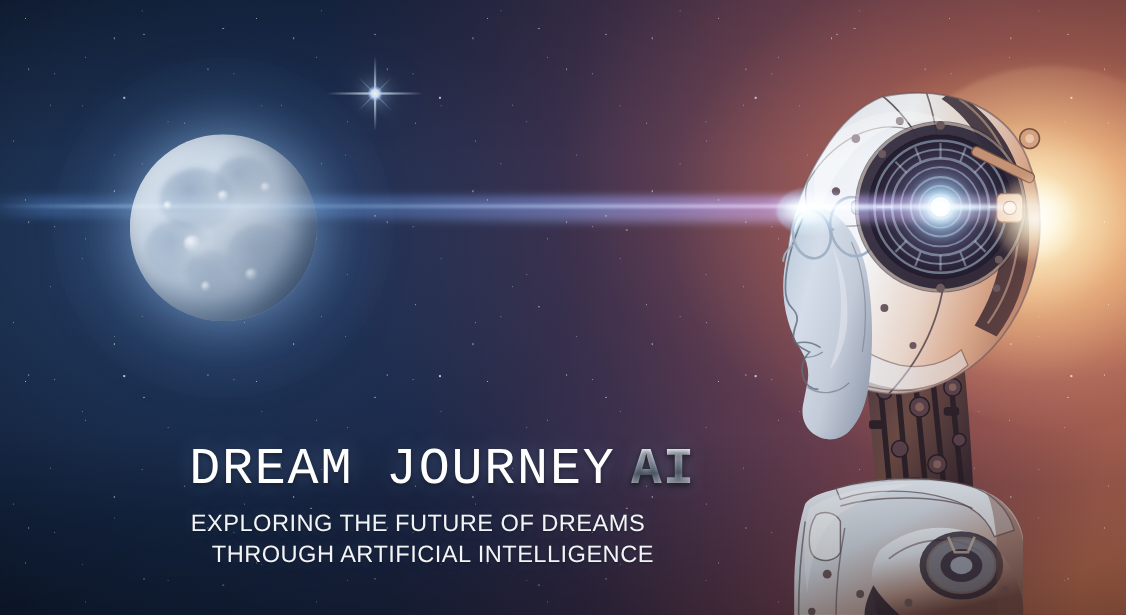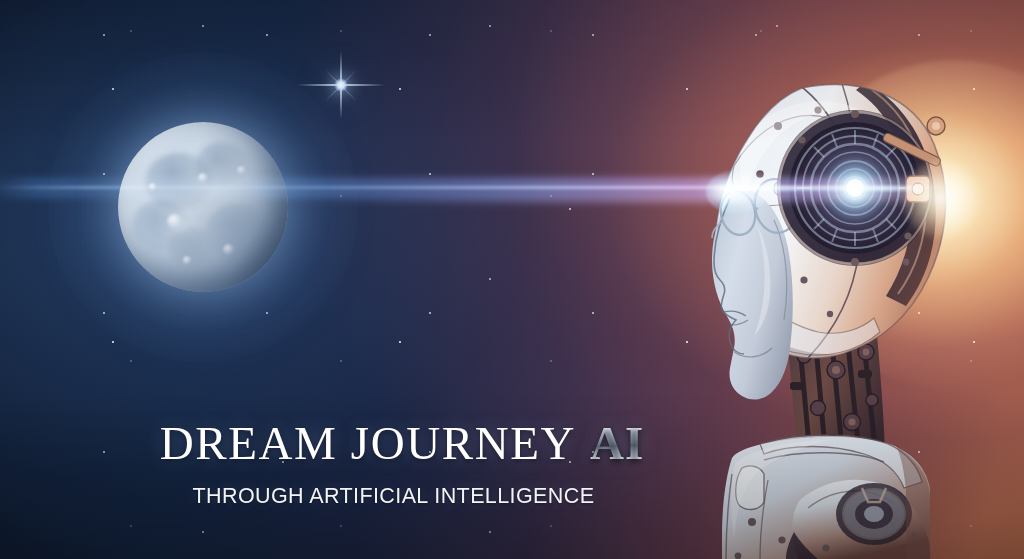--- a/index.html
+++ b/index.html
@@ -281,22 +281,22 @@
   }
 
   
   .text-block {
     position: absolute;
     left: 0; top: 404px;
     width: 760px;
     text-align: center;
   }
   .title {
-    margin: 16px;
-    font-family: Liberation Serif, serif;
+    margin: 0;
+    font-family: Liberation Mono, monospace;
     font-size: 47px;
     font-weight: 500;
     letter-spacing: 1.6px;
     line-height: 1.0;
     color: #ffffff;
     white-space: nowrap;
     text-shadow: 0 0 18px rgba(170,200,255,0.28), 0 2px 5px rgba(0,0,0,0.45);
     padding-left: 44px;
   }
   .title .ai {
@@ -646,16 +646,16 @@
   <div class="warm-glow-core"></div>
 
   <div class="flare-streak"></div>
   <div class="flare-streak-core"></div>
   <div class="flare-streak-2"></div>
 
   <div class="bg-vignette"></div>
 
   <div class="text-block">
     <h1 class="title"><span>DREAM JOURNEY</span><span class="ai">AI</span></h1>
-    <p class="subtitle"><span class="l2">THROUGH ARTIFICIAL INTELLIGENCE</span></p>
+    <p class="subtitle"><span>EXPLORING THE FUTURE OF DREAMS</span><span class="l2">THROUGH ARTIFICIAL INTELLIGENCE</span></p>
   </div>
 
 </div>
 
 </body></html>

